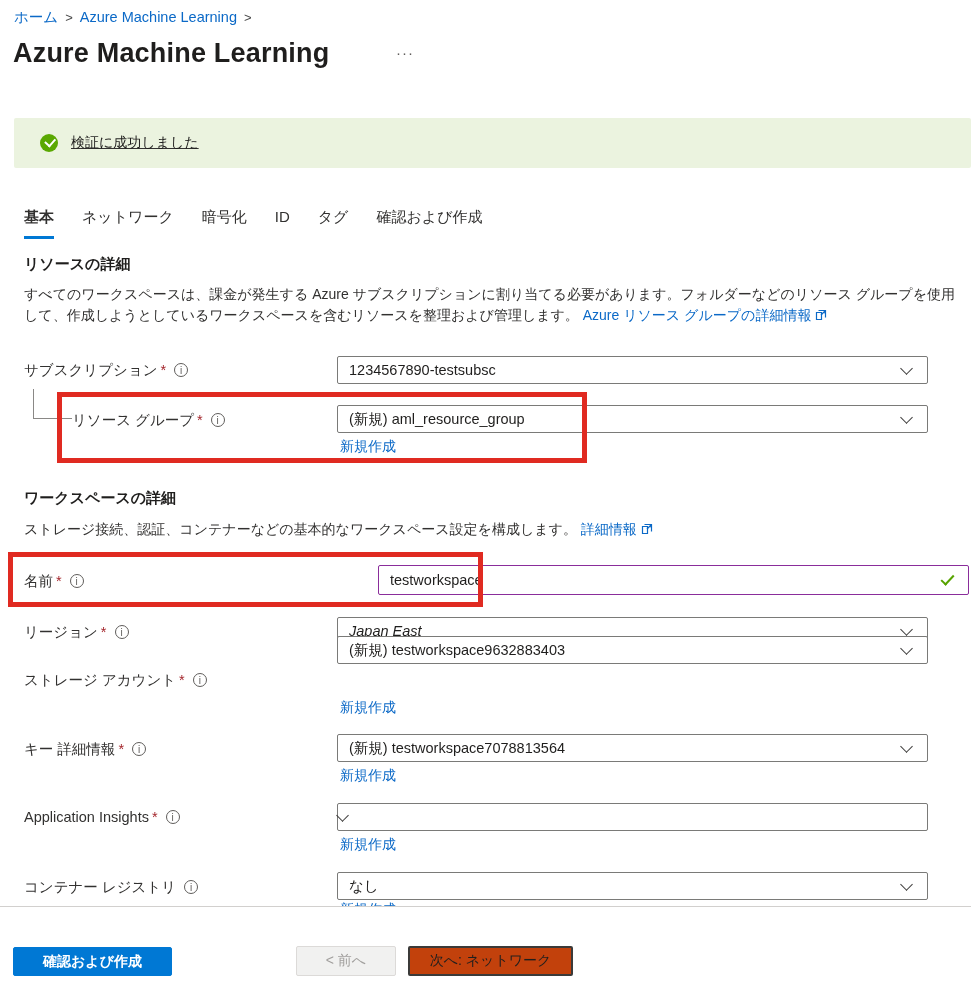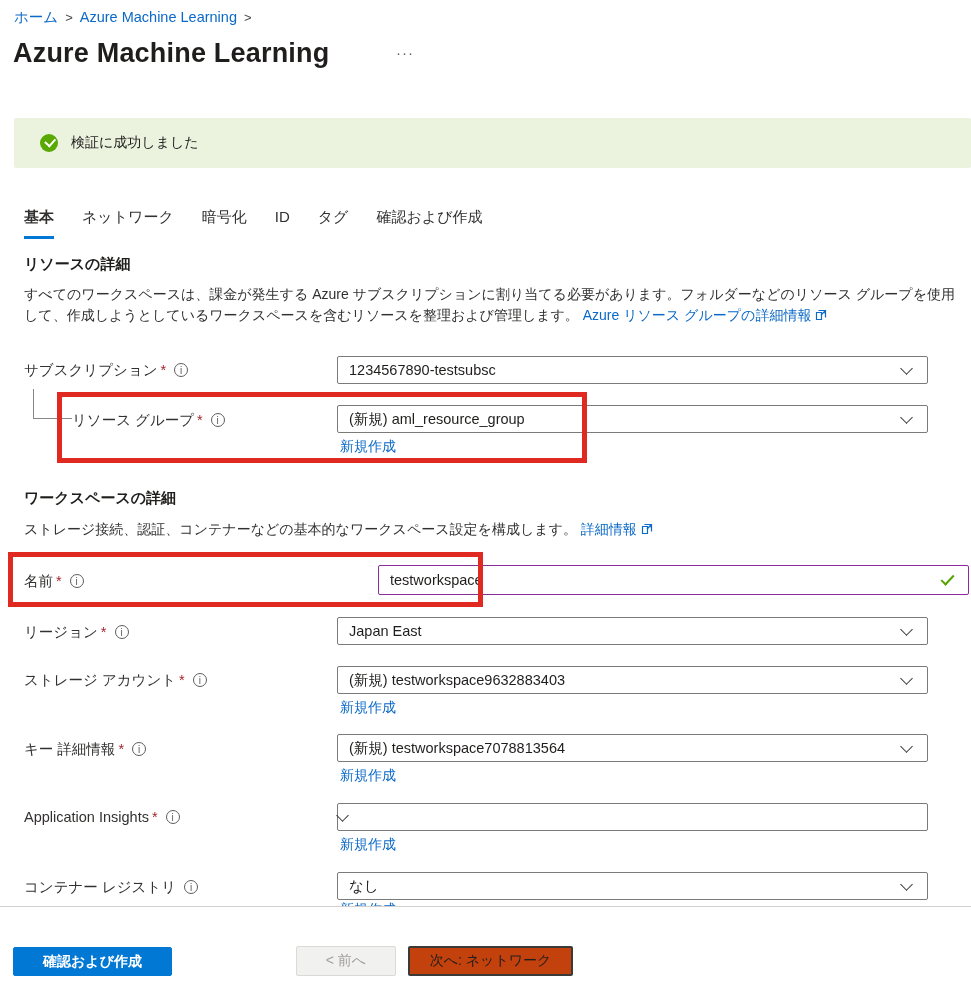--- a/index.html
+++ b/index.html
@@ -11,21 +11,21 @@
   .breadcrumb { position:absolute; left:14px; top:8px; font-size:14.5px; }
   .crumb { color:#0b69c7; text-decoration:none; cursor:pointer; }
   .crumb-sep { color:#4a4a4a; margin:0 7px; font-size:13px; }
 
   
   .title { position:absolute; left:13px; top:38px; font-size:27px; font-weight:700; color:#1f1e1d; letter-spacing:0.2px; }
   .title-ellipsis { position:absolute; left:396px; top:44px; font-size:15px; color:#605e5c; letter-spacing:1px; }
   .subtitle { position:absolute; left:14px; top:80px; font-size:13.5px; color:#605e5c; }
 
   
-  .banner { position:absolute; left:14px; top:118px; width:957px; height:50px; background:#ebf3df; border-radius:2px; display:flex; align-items:center; }
+  .banner { position:absolute; left:14px; top:118px; width:957px; height:50px; background:#ebf3df; border-radius:2px; display:flex; align-items:center;text-decoration:underline; }
   .success-icon { width:18px; height:18px; border-radius:50%; background:#5aa802; margin-left:26px; position:relative; flex:0 0 auto; }
   .success-icon::after { content:""; position:absolute; left:4.5px; top:4px; width:8px; height:4.5px; border-left:2px solid #fff; border-bottom:2px solid #fff; transform:rotate(-48deg); }
   .banner-text { margin-left:13px; font-size:14px; color:#1f1e1d; }
 
   
   .tabs { position:absolute; left:24px; top:208px; display:flex; font-size:15px; }
   .tab { margin-right:28px; padding-bottom:9px; color:#323130; cursor:pointer; }
   .tab.active { font-weight:700; border-bottom:3px solid #0078d4; }
 
   
@@ -127,29 +127,29 @@
     <span>名前</span><span class="req">*</span><span class="info-icon">i</span>
   </div>
   <div class="field textfield" style="top:565px;">
     <span class="val">testworkspace</span>
     <span class="valid-check"></span>
   </div>
 
   <div class="flabel" style="left:24px; top:623px;">
     <span>リージョン</span><span class="req">*</span><span class="info-icon">i</span>
   </div>
-  <div class="field" style="top:617px;">
+  <div class="field" style="top:617px;font-style:italic;">
     <span class="val">Japan East</span>
     <span class="chev"></span>
   </div>
 
   <div class="flabel" style="left:24px; top:671px;">
     <span>ストレージ アカウント</span><span class="req">*</span><span class="info-icon">i</span>
   </div>
-  <div class="field" style="top:666px;">
+  <div class="field" style="top:636px;">
     <span class="val">(新規) testworkspace9632883403</span>
     <span class="chev"></span>
   </div>
   <div class="create-link" style="top:699px;">新規作成</div>
 
   <div class="flabel" style="left:24px; top:740px;">
     <span>キー 詳細情報</span><span class="req">*</span><span class="info-icon">i</span>
   </div>
   <div class="field" style="top:734px;">
     <span class="val">(新規) testworkspace7078813564</span>

